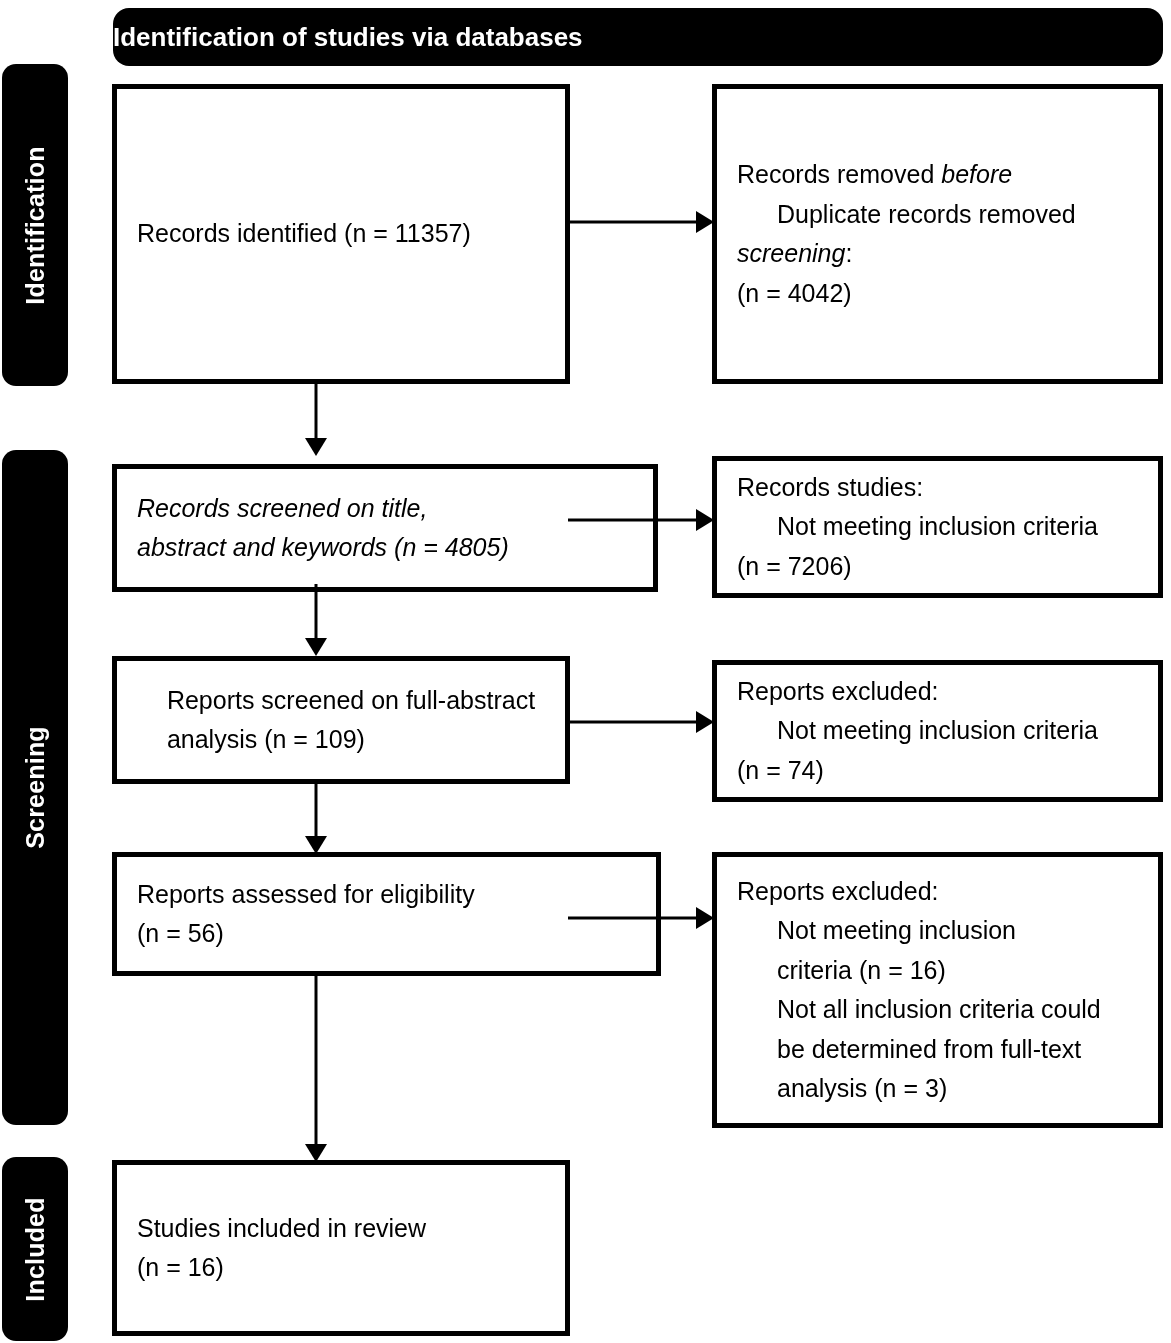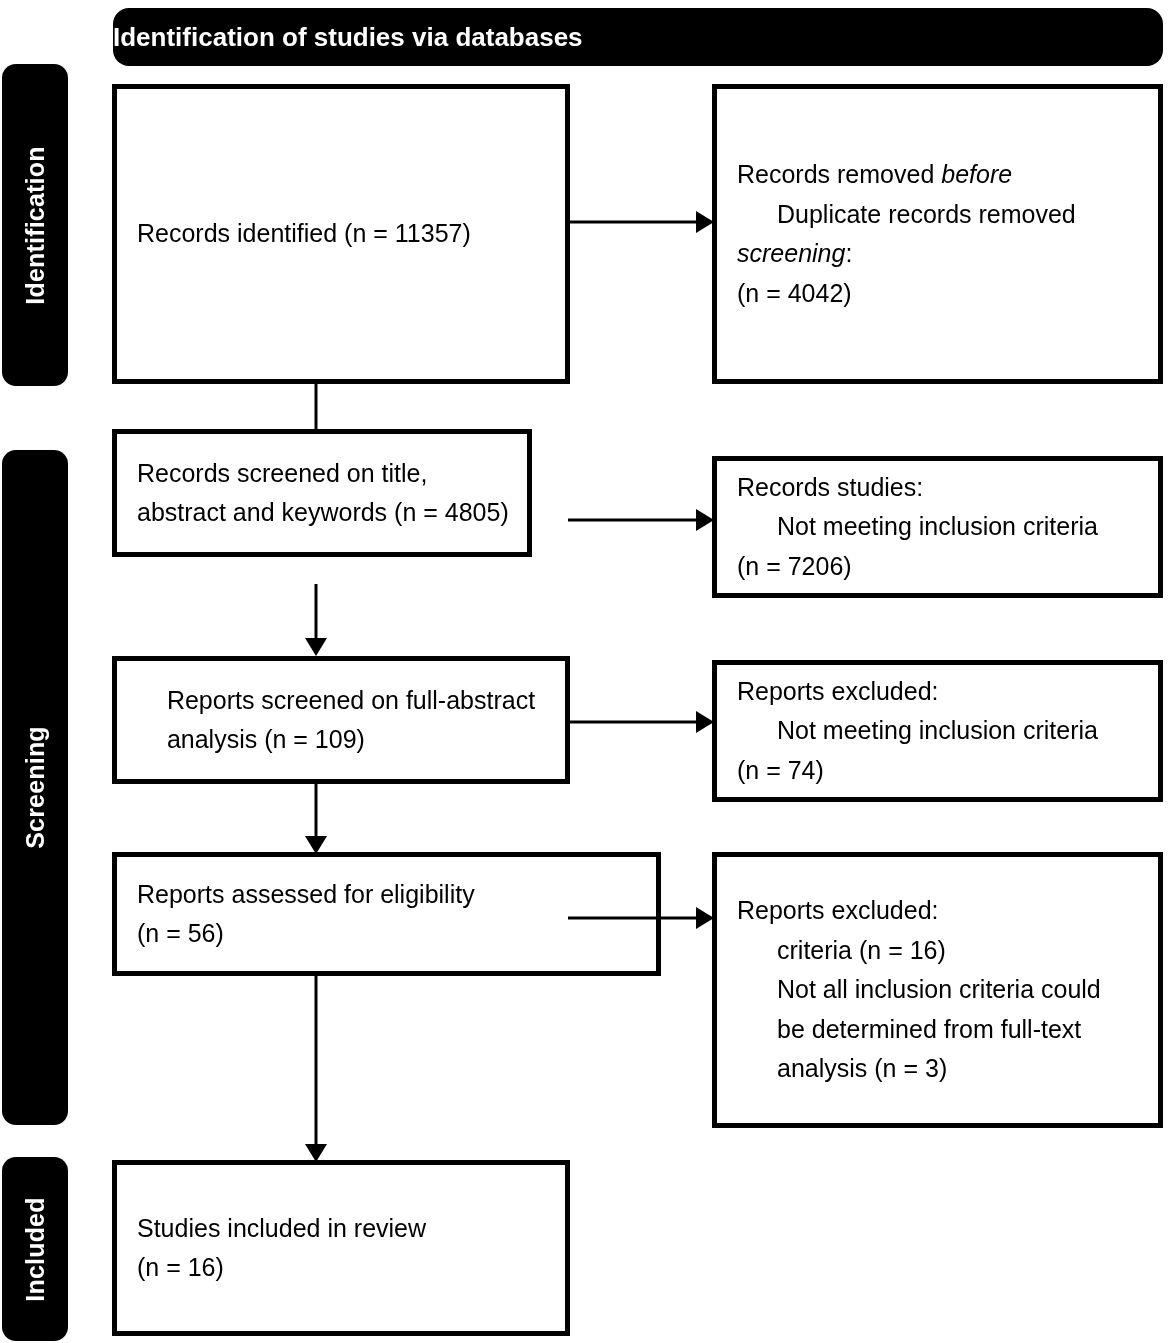--- a/index.html
+++ b/index.html
@@ -127,21 +127,21 @@
     </svg>
   </div>
 
   <div class="connector" style="left:300px; top:384px; width:32px; height:72px;">
     <svg width="32" height="72" viewBox="0 0 32 72">
       <line x1="16" y1="0" x2="16" y2="54" stroke="#000000" stroke-width="3"></line>
       <polygon points="5,54 27,54 16,72" fill="#000000"></polygon>
     </svg>
   </div>
 
-  <div class="flow-box" style="left:112px; top:429px; width:420px; height:128px;">
+  <div class="flow-box" style="left:112px; top:464px; width:546px; height:128px;font-style:italic;">
     <div class="box-text">
       <span class="line">Records screened on title,</span>
       <span class="line">abstract and keywords (n = 4805)</span>
     </div>
   </div>
 
   <div class="flow-box" style="left:712px; top:456px; width:451px; height:142px;">
     <div class="box-text">
       <span class="line">Records studies:</span>
       <span class="line indent">Not meeting inclusion criteria</span>
@@ -195,20 +195,21 @@
   <div class="flow-box" style="left:112px; top:852px; width:549px; height:124px;">
     <div class="box-text">
       <span class="line">Reports assessed for eligibility</span>
       <span class="line">(n = 56)</span>
     </div>
   </div>
 
   <div class="flow-box" style="left:712px; top:852px; width:451px; height:276px;">
     <div class="box-text">
       <span class="line">Reports excluded:</span>
+      <span class="line indent">Not meeting inclusion</span>
       <span class="line indent">criteria (n = 16)</span>
       <span class="line indent">Not all inclusion criteria could</span>
       <span class="line indent">be determined from full-text</span>
       <span class="line indent">analysis (n = 3)</span>
     </div>
   </div>
 
   <div class="connector" style="left:568px; top:902px; width:146px; height:32px;">
     <svg width="146" height="32" viewBox="0 0 146 32">
       <line x1="0" y1="16" x2="128" y2="16" stroke="#000000" stroke-width="3"></line>

